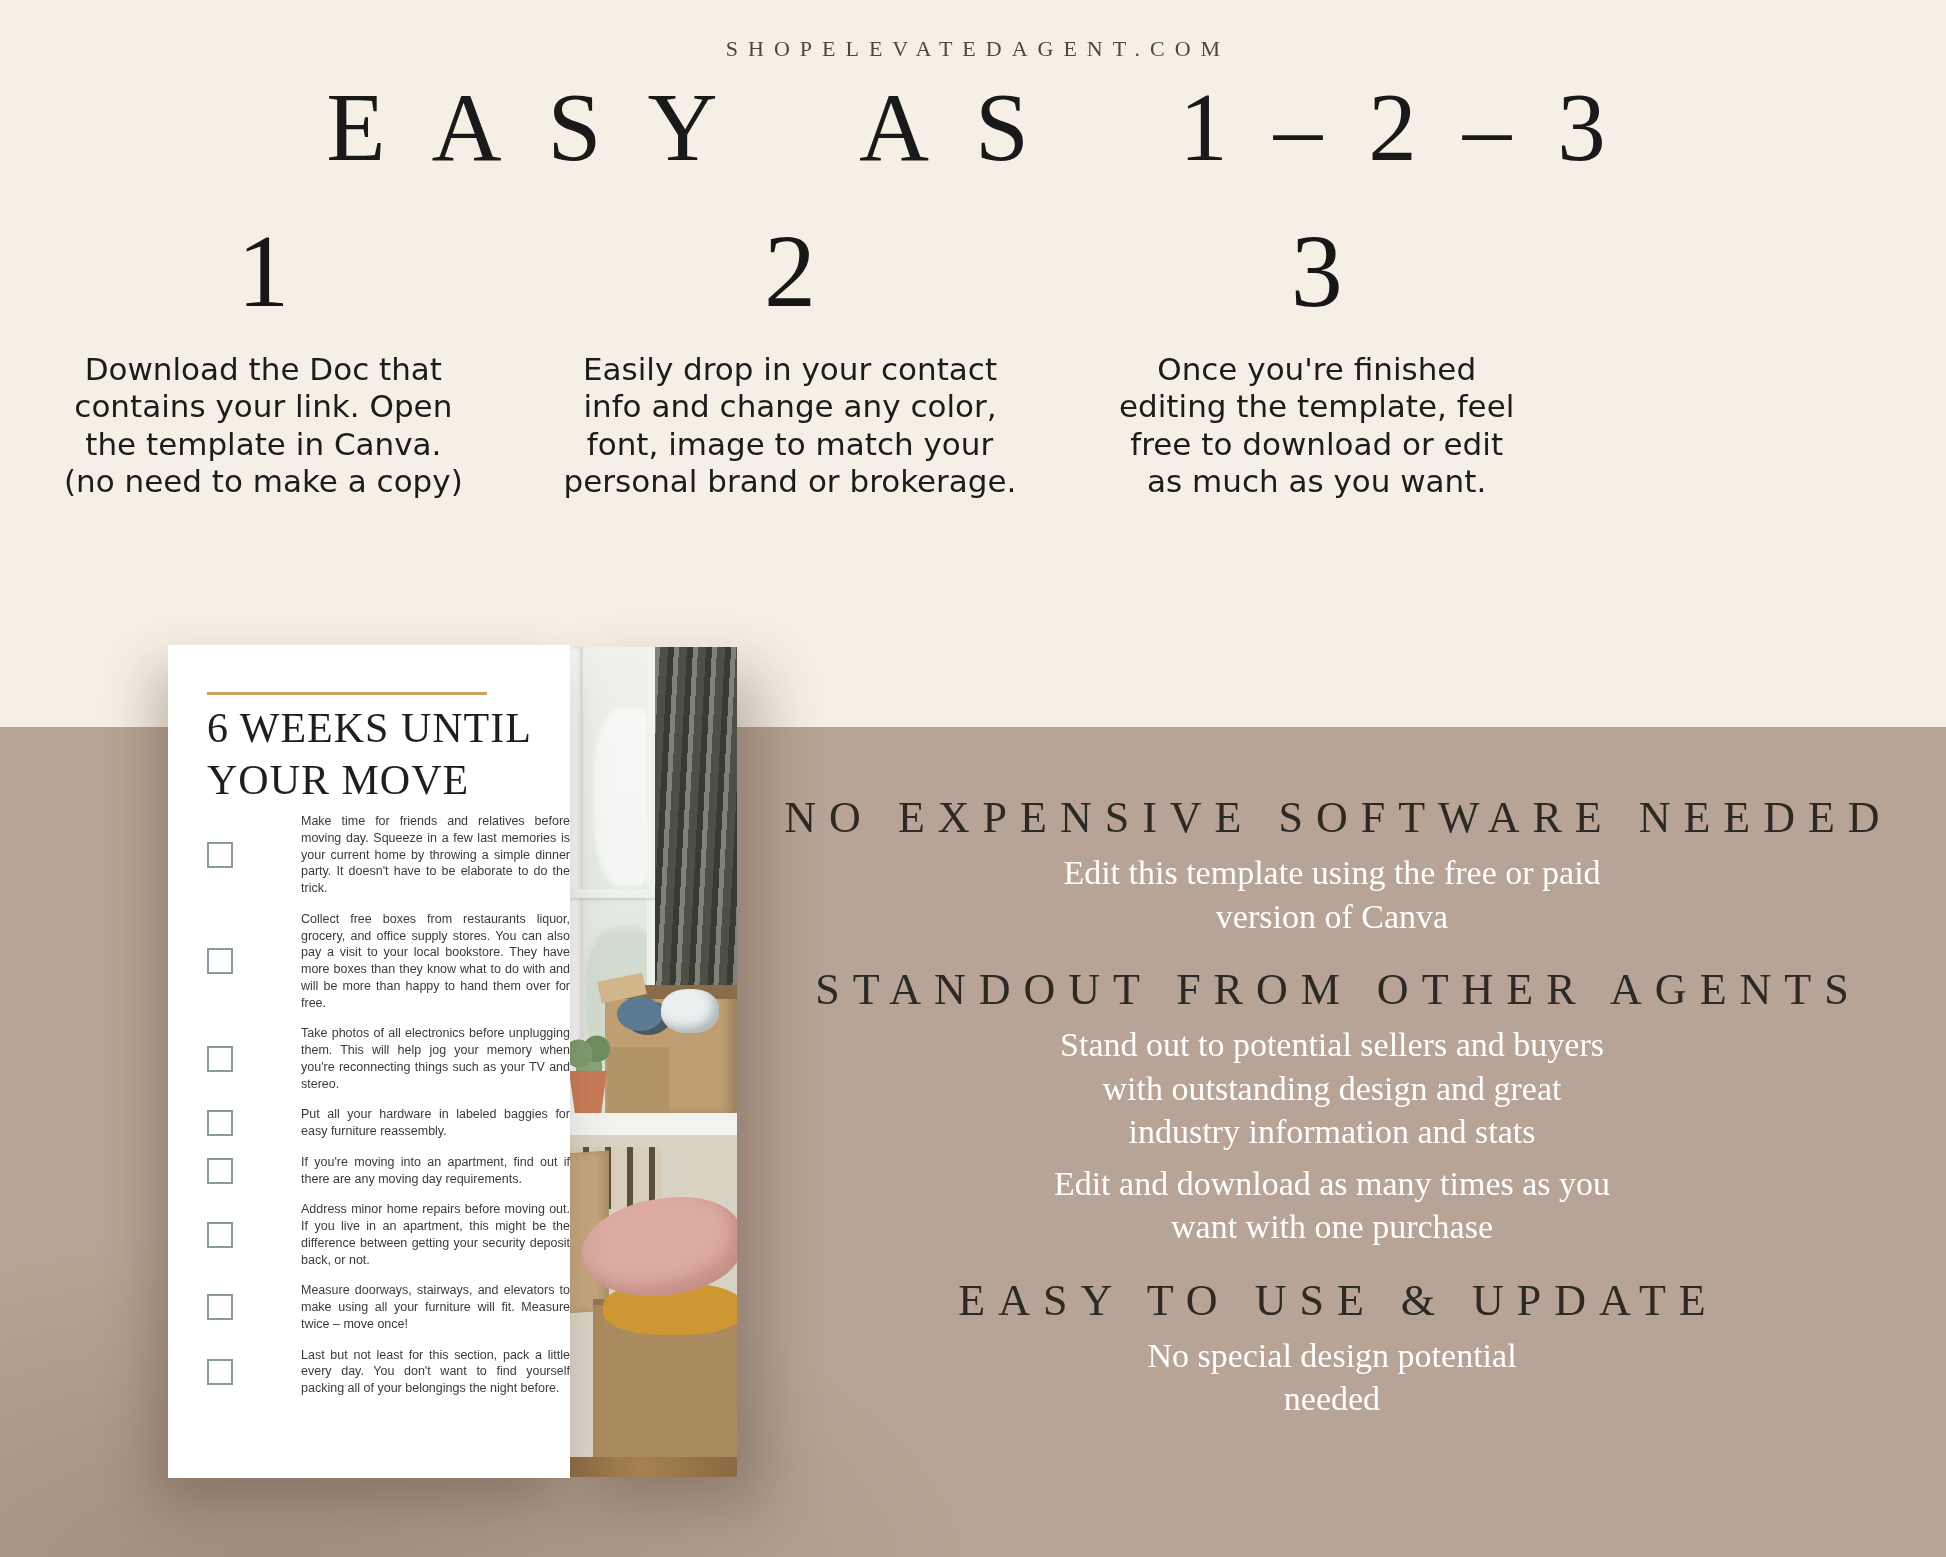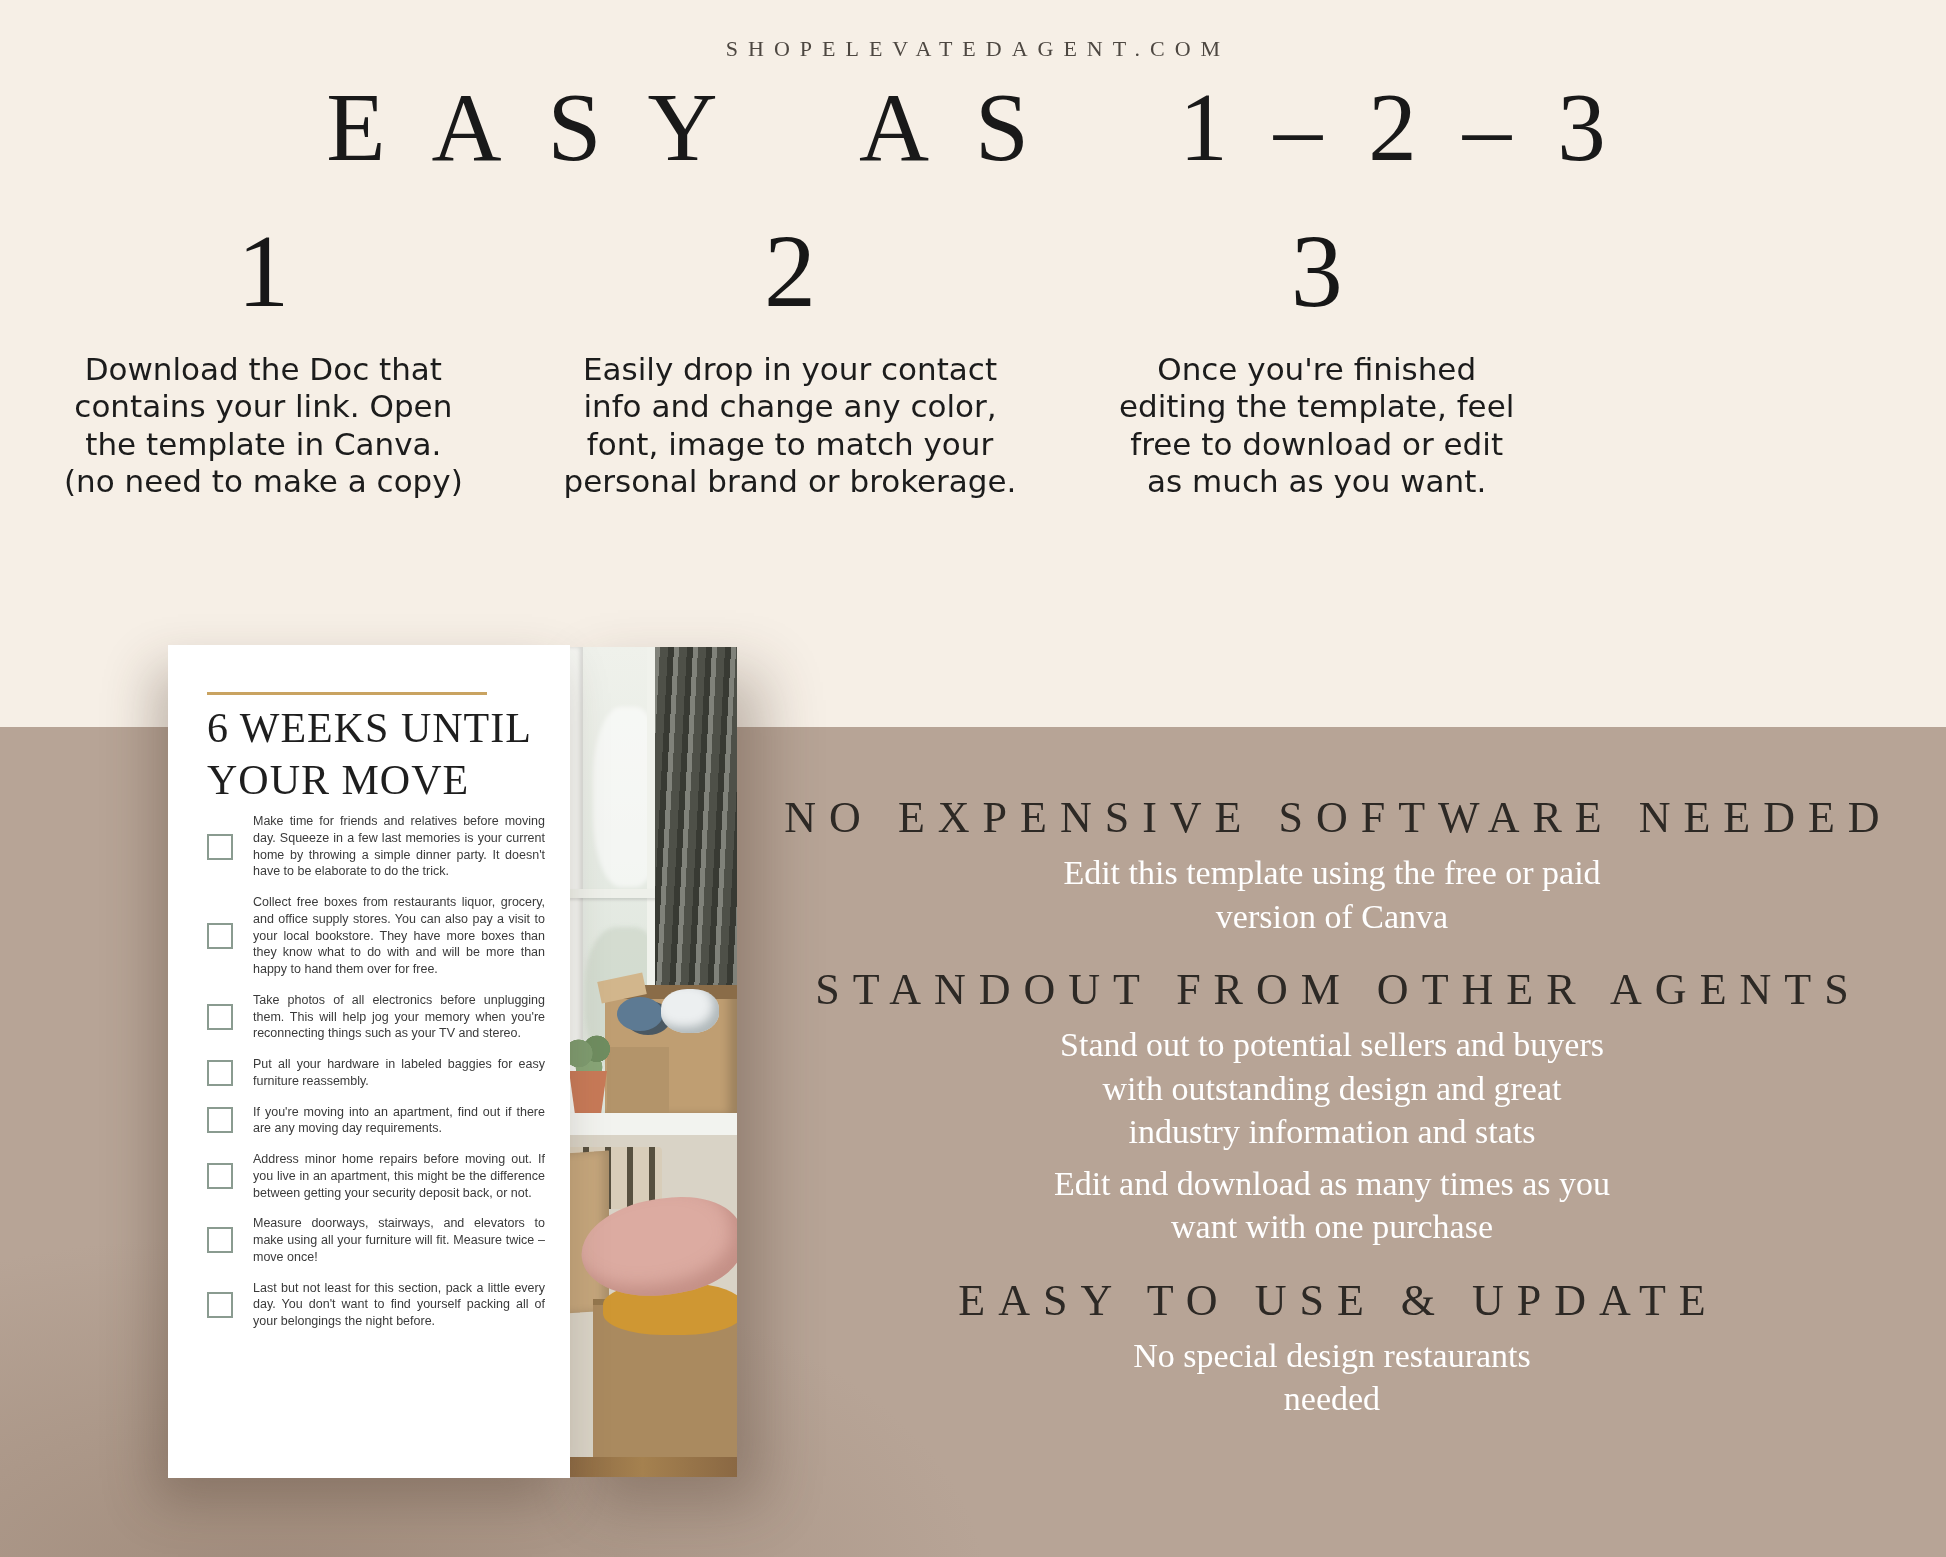--- a/index.html
+++ b/index.html
@@ -89,21 +89,21 @@
   .paper {
     position:absolute; left:168px; top:645px; width:402px; height:833px;
     background:#ffffff; z-index:2; box-shadow:-14px 24px 48px rgba(66,48,34,.30);
   }
   .gold-line { position:absolute; left:39px; top:47px; width:280px; height:3px; background:#c9a361; }
   .doc-title {
     position:absolute; left:39px; top:58px; font-family:Liberation Serif, serif;
     font-size:42px; line-height:1.23; letter-spacing:1px; color:#1e1e1e; white-space:pre-line;
   }
   .doc-items { position:absolute; left:0; top:168px; width:100%; }
-  .doc-item { display:flex; align-items:center; margin-bottom:14px; }
+  .doc-item { display:flex; align-items:center; margin-bottom:14px;gap:48px; }
   .checkbox {
     flex:0 0 auto; width:26px; height:26px; margin-left:39px;
     border:2px solid #8a9b90; background:#fff;
   }
   .doc-item p {
     margin-left:20px; width:292px; font-family:"Liberation Sans", sans-serif;
     font-size:12.5px; line-height:1.34; color:#3a3a3a; text-align:justify;
   }
   
   .features {
@@ -233,18 +233,18 @@
       <p class="feature-text">Stand out to potential sellers and buyers
 with outstanding design and great
 industry information and stats</p>
     </div>
     <div class="feature">
       <p class="feature-text">Edit and download as many times as you
 want with one purchase</p>
     </div>
     <div class="feature">
       <h2 class="feature-heading">EASY TO USE &amp; UPDATE</h2>
-      <p class="feature-text">No special design restaurants
+      <p class="feature-text">No special design potential
 needed</p>
     </div>
   </div>
 
 </div>
 
 </body></html>

